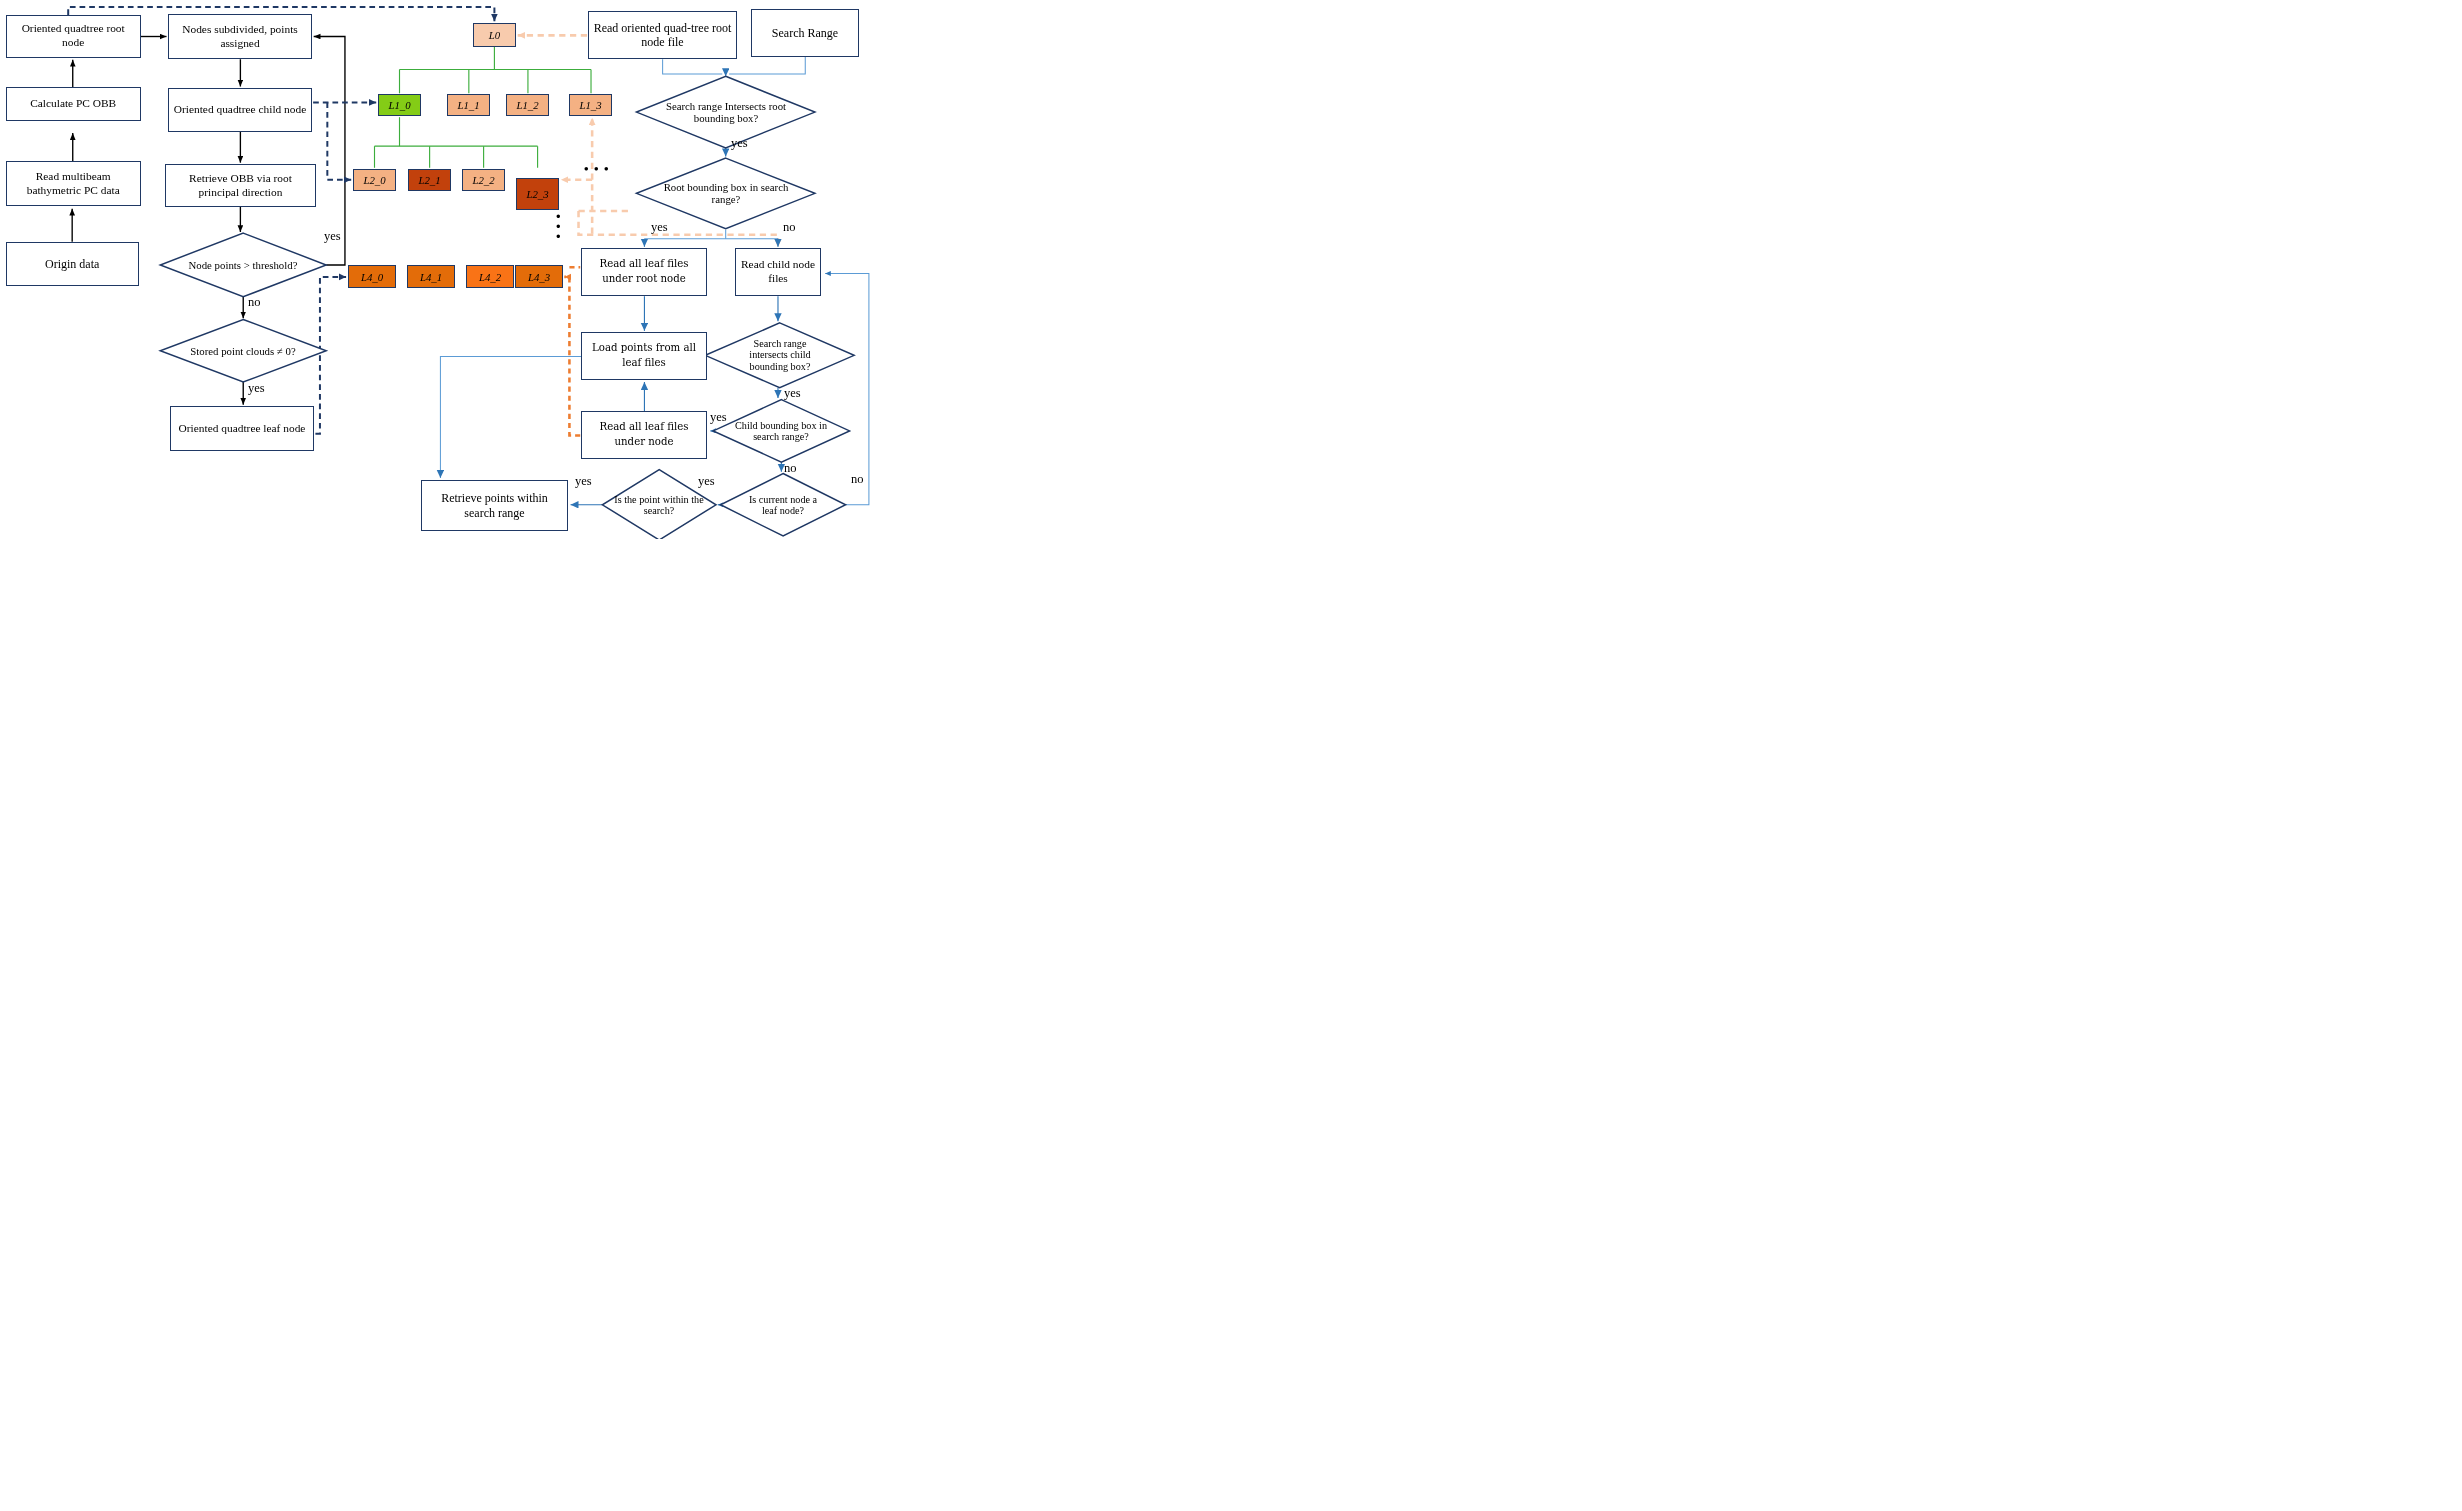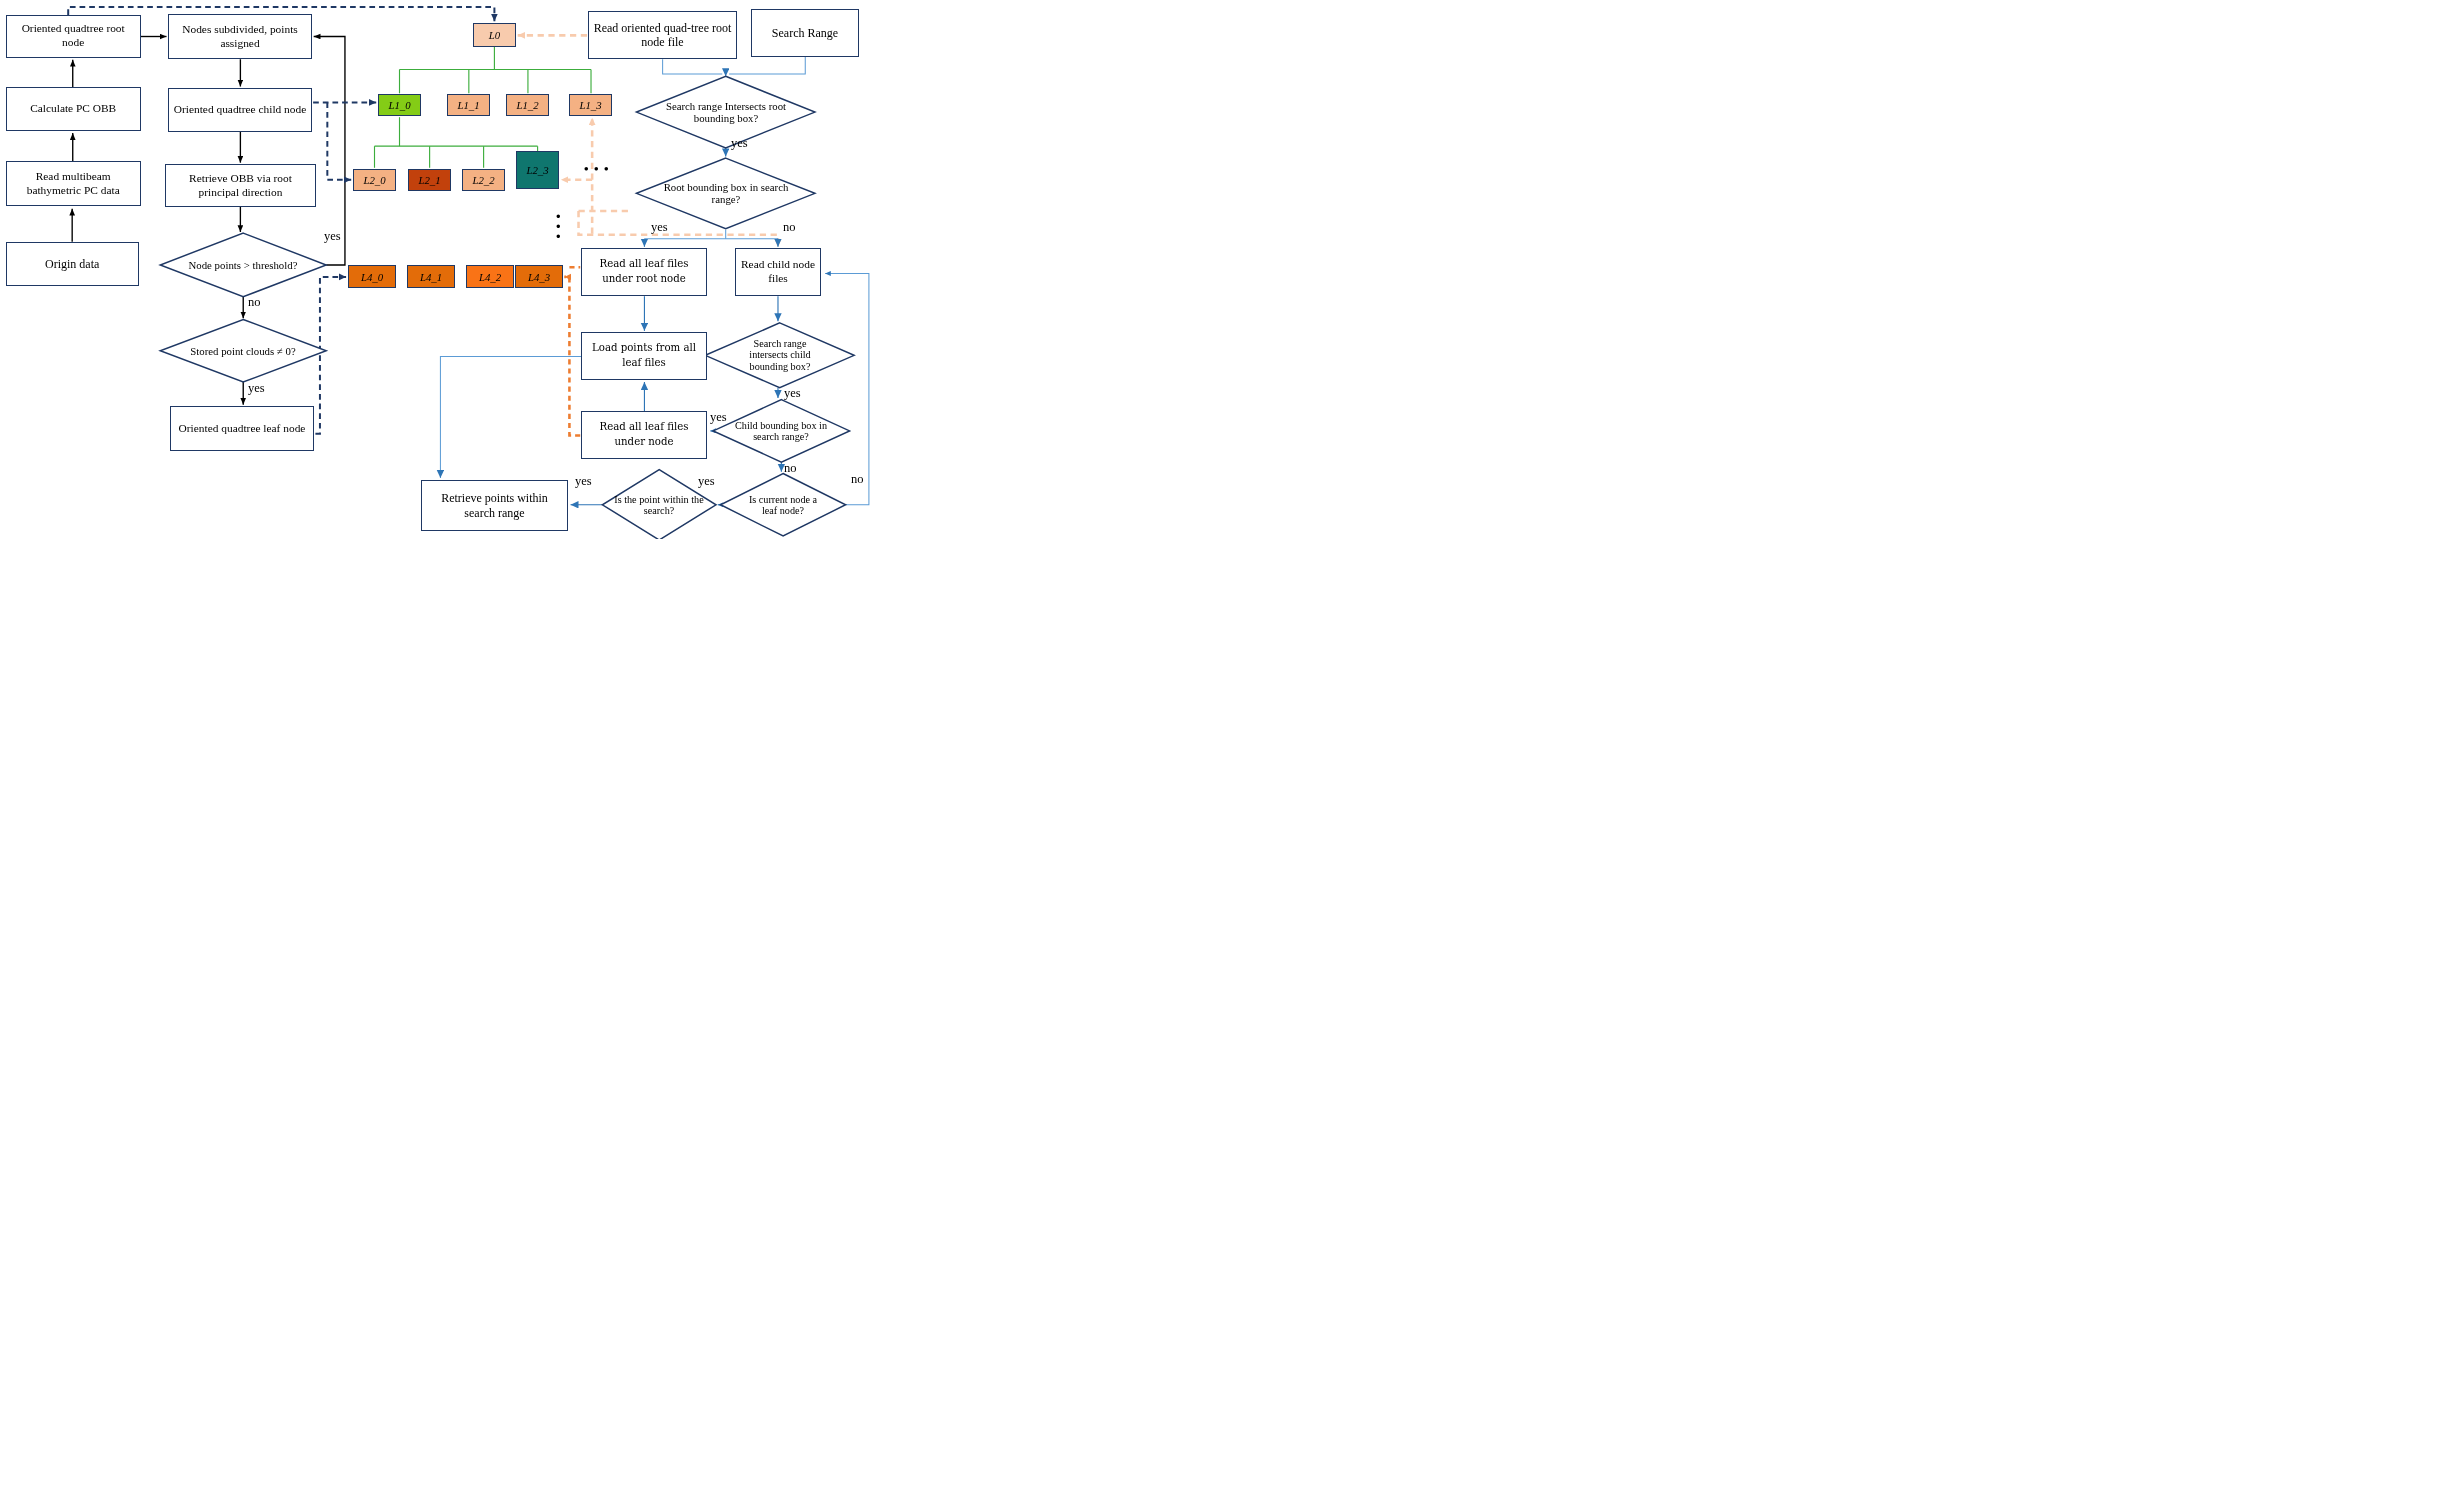--- a/index.html
+++ b/index.html
@@ -125,21 +125,21 @@
       <polygon points="1277,134 1434,197 1277,260 1120,197"></polygon>
       <polygon points="1277,278 1434,340 1277,402 1120,340"></polygon>
       <polygon points="1372,568 1503,625 1372,682 1241,625"></polygon>
       <polygon points="1375,703 1495,758 1375,813 1255,758"></polygon>
       <polygon points="1378,833 1488,888 1378,943 1268,888"></polygon>
       <polygon points="1160,826 1260,888 1160,950 1060,888"></polygon>
     </g>
   </svg>
 
   <div class="node" style="left:5.7px;top:14.8px;width:135px;height:43px">Oriented quadtree root node</div>
-  <div class="node" style="left:5.7px;top:87px;width:135px;height:44px">Calculate PC OBB</div>
+  <div class="node" style="left:5.7px;top:87px;width:135px;height:34px">Calculate PC OBB</div>
   <div class="node" style="left:5.7px;top:161px;width:135px;height:45px">Read multibeam bathymetric PC data</div>
   <div class="node" style="left:5.7px;top:242px;width:133px;height:44px;font-size:12px">Origin data</div>
   <div class="node" style="left:168px;top:14px;width:144px;height:45px">Nodes subdivided, points assigned</div>
   <div class="node" style="left:168px;top:88px;width:144px;height:44px">Oriented quadtree child node</div>
   <div class="node" style="left:165px;top:164px;width:151px;height:43px">Retrieve OBB via root principal direction</div>
   <div class="node" style="left:170px;top:406px;width:144px;height:45px">Oriented quadtree leaf node</div>
 
   <div class="node" style="left:588px;top:11.4px;width:149px;height:48px;font-size:12px">Read oriented quad-tree root node file</div>
   <div class="node" style="left:751px;top:9px;width:108px;height:48px;font-size:12px">Search Range</div>
   <div class="node wide" style="left:581px;top:248px;width:126px;height:48px">Read all leaf files under root node</div>
@@ -149,21 +149,21 @@
   <div class="node" style="left:421px;top:480px;width:147px;height:51px;font-size:12px">Retrieve points within search range</div>
 
   <div class="tn" style="left:473px;top:23px;width:43px;height:24px;background:#F8CBAD">L0</div>
   <div class="tn" style="left:378px;top:94px;width:43px;height:21.6px;background:#84cc16">L1_0</div>
   <div class="tn" style="left:447px;top:94px;width:43px;height:21.6px;background:#F4B183">L1_1</div>
   <div class="tn" style="left:506px;top:94px;width:43px;height:21.6px;background:#F4B183">L1_2</div>
   <div class="tn" style="left:569px;top:94px;width:43px;height:21.6px;background:#F4B183">L1_3</div>
   <div class="tn" style="left:353px;top:169px;width:43px;height:21.6px;background:#F4B183">L2_0</div>
   <div class="tn" style="left:408px;top:169px;width:43px;height:21.6px;background:#c2410c">L2_1</div>
   <div class="tn" style="left:462px;top:169px;width:43px;height:21.6px;background:#F4B183">L2_2</div>
-  <div class="tn" style="left:516px;top:151px;width:43px;height:38px;background:#0f766e">L2_3</div>
+  <div class="tn" style="left:516px;top:178px;width:43px;height:32px;background:#c2410c">L2_3</div>
   <div class="tn" style="left:348px;top:265px;width:48px;height:23px;background:#E36C09">L4_0</div>
   <div class="tn" style="left:407px;top:265px;width:48px;height:23px;background:#E36C09">L4_1</div>
   <div class="tn" style="left:466px;top:265px;width:48px;height:23px;background:#f97316">L4_2</div>
   <div class="tn" style="left:515px;top:265px;width:48px;height:23px;background:#E36C09">L4_3</div>
 
   <div class="dots-h" style="left:584px;top:161px">• • •</div>
   <div class="dots-v" style="left:550px;top:214px">• • •</div>
 
   <div class="dtext" style="left:243px;top:265px;width:142px">Node points &gt; threshold?</div>
   <div class="dtext" style="left:243px;top:351px;width:148px">Stored point clouds ≠ 0?</div>

